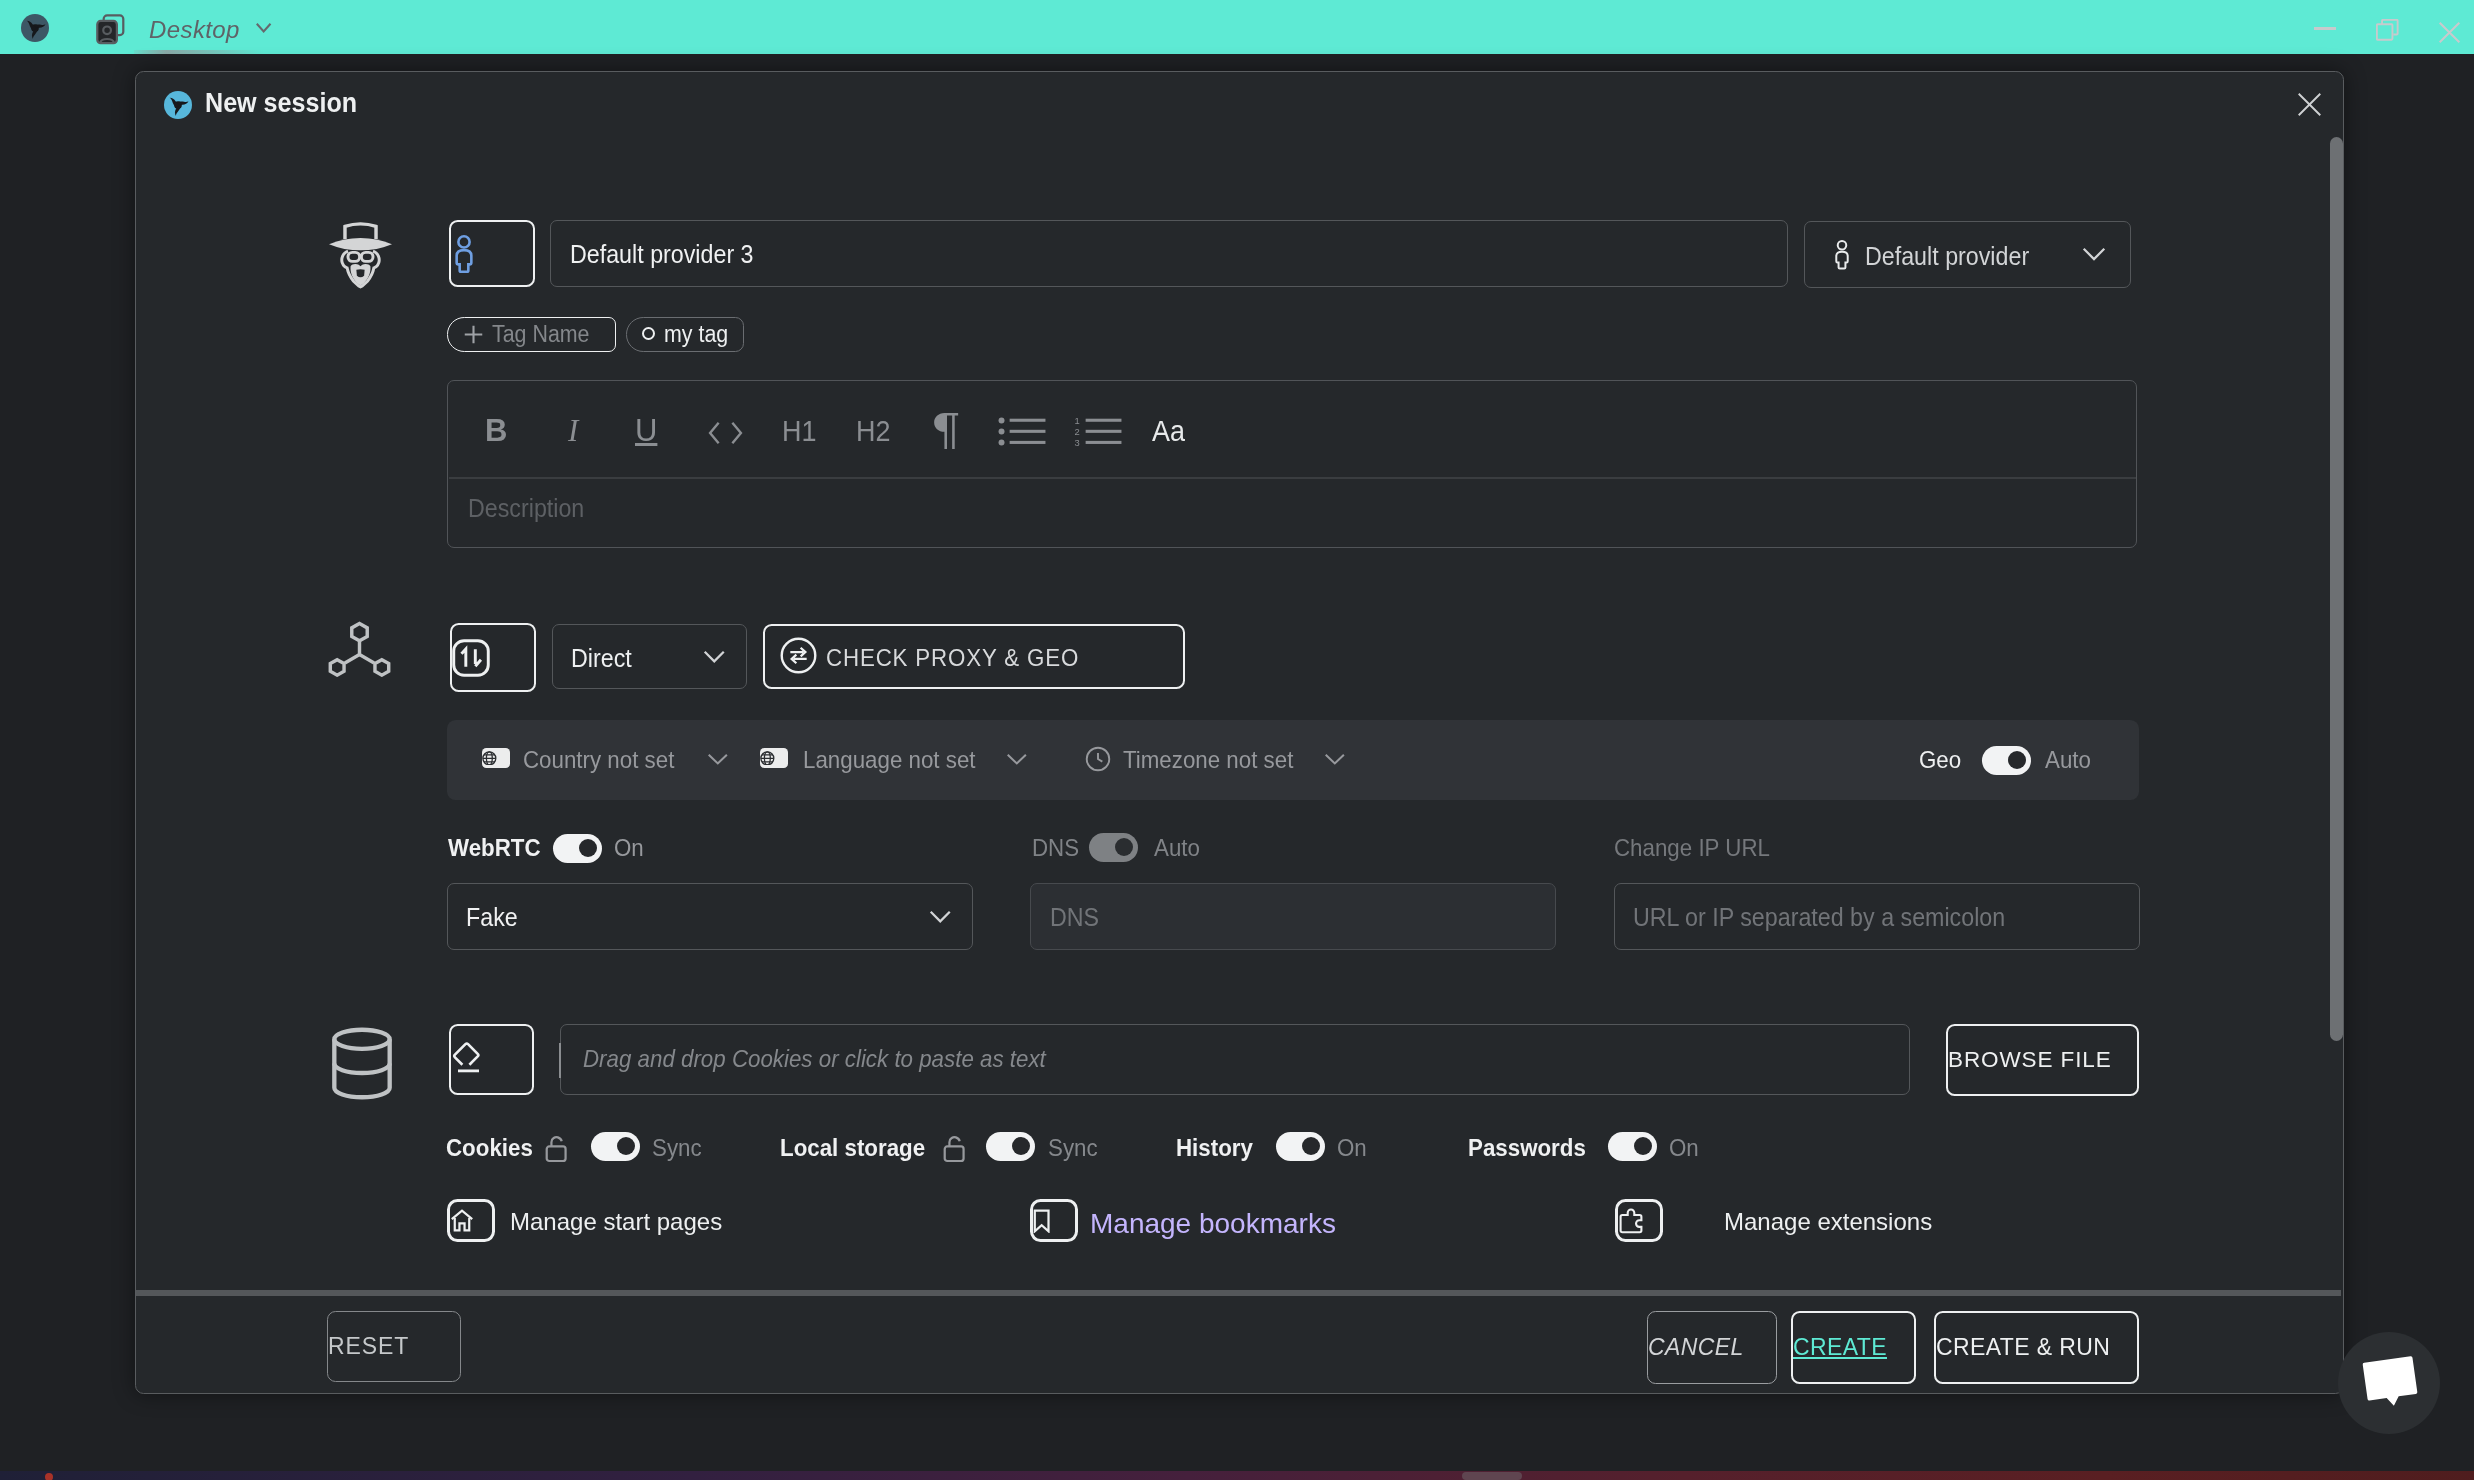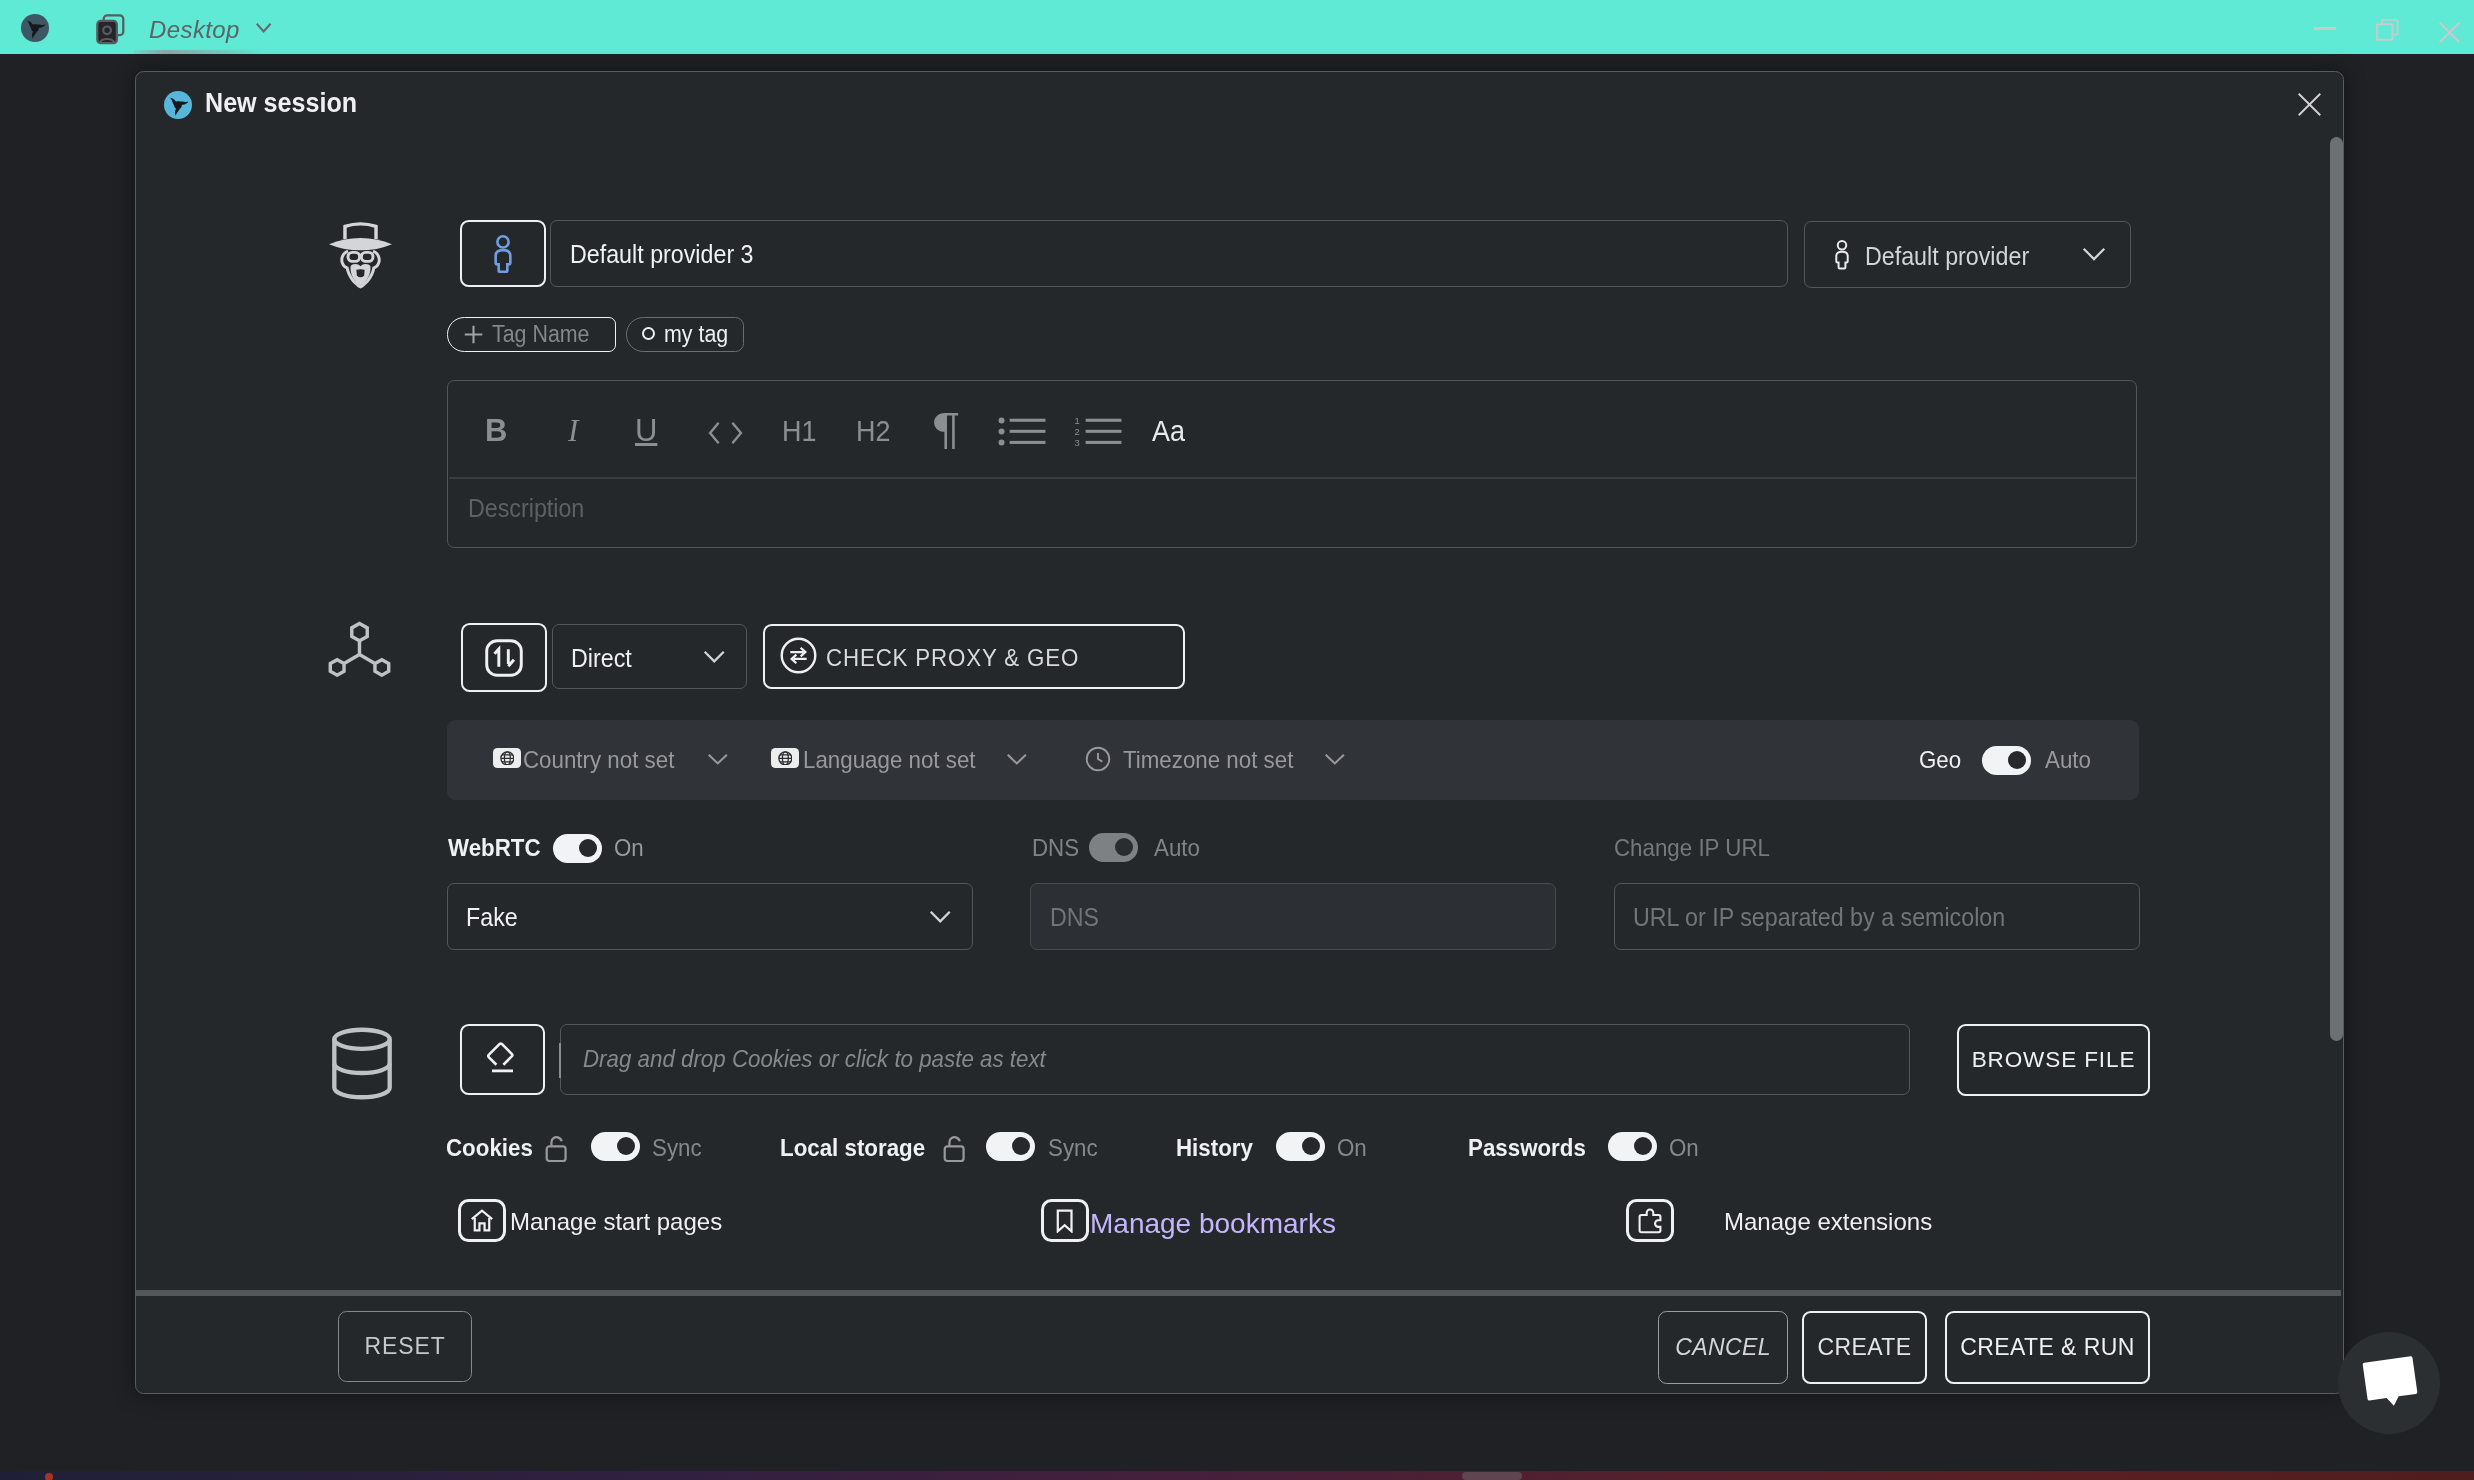--- a/index.html
+++ b/index.html
@@ -1,19 +1,19 @@
 <!DOCTYPE html>
 <html style="font-size:14px"><head>
 <meta charset="utf-8">
 <style>
   html,body{margin:0;padding:0;}
   body{width:2475px;height:1481px;background:#1f2124;font-family:"Liberation Sans",sans-serif;overflow:hidden;position:relative;}
   .abs{position:absolute;}
   .cx{transform:scaleX(.93);transform-origin:left center;white-space:nowrap;}
-  .ctr{display:flex;align-items:center;justify-content:center;margin-left:11px;}
+  .ctr{display:flex;align-items:center;}
   .brd{border:1.7px solid #54575a;border-radius:7px;box-sizing:border-box;}
   .wbrd{border:2.6px solid #eef0f1;border-radius:8.6px;box-sizing:border-box;}
   .tgl{position:absolute;width:49px;height:28.5px;border-radius:14.7px;background:#f2f3f4;}
   .tgl::after{content:"";position:absolute;right:5.2px;top:5.2px;width:18px;height:18px;border-radius:50%;background:#26282b;}
   .tgl.off{background:#7e8184;}
   .tgl.off::after{background:#2a2d30;}
 </style>
 </head>
 <body>
 
@@ -295,21 +295,21 @@
 
 <div class="abs" style="left:136px;top:1290px;width:2205px;height:6px;background:#54575a;"></div>
 
 <div class="abs ctr" style="left:327px;top:1311px;width:134px;height:71px;border:1.7px solid #85888b;border-radius:8.6px;box-sizing:border-box;">
     <div style="font-size:23px;color:#c5c8ca;letter-spacing:0.9px;">RESET</div>
   </div>
 <div class="abs ctr" style="left:1647px;top:1311px;width:130px;height:73px;border:1.7px solid #9a9da0;border-radius:8.6px;box-sizing:border-box;">
     <div style="font-size:23px;color:#d3d5d7;letter-spacing:0.4px;font-style:italic;">CANCEL</div>
   </div>
 <div class="abs ctr" style="left:1791px;top:1311px;width:125px;height:73px;border:2.6px solid #eef0f1;border-radius:8.6px;box-sizing:border-box;">
-    <div style="font-size:23px;color:#e5e5e5;letter-spacing:0.4px;">CREATE</div>
+    <div style="font-size:23px;color:#5eead4;letter-spacing:0.4px;text-decoration:underline;">CREATE</div>
   </div>
 <div class="abs ctr" style="left:1934px;top:1311px;width:205px;height:73px;border:2.6px solid #eef0f1;border-radius:8.6px;box-sizing:border-box;">
     <div style="font-size:23px;color:#eef0f1;letter-spacing:0.4px;">CREATE &amp; RUN</div>
   </div>
 
 <div class="abs" style="left:2338px;top:1332px;width:102px;height:102px;border-radius:50%;background:#2c2f32;"></div>
 <svg class="abs" style="left:2355px;top:1347px;" width="71" height="73" viewBox="0 0 82 84">
   <g transform="rotate(-8 41 40)">
     <path fill="#ffffff" d="M12 16 Q12 14 14 14 L68 14 Q70 14 70 16 L70 56 Q70 58 68 58 L48 58 L41 68 L34 58 L14 58 Q12 58 12 56 Z"></path>
   </g>

